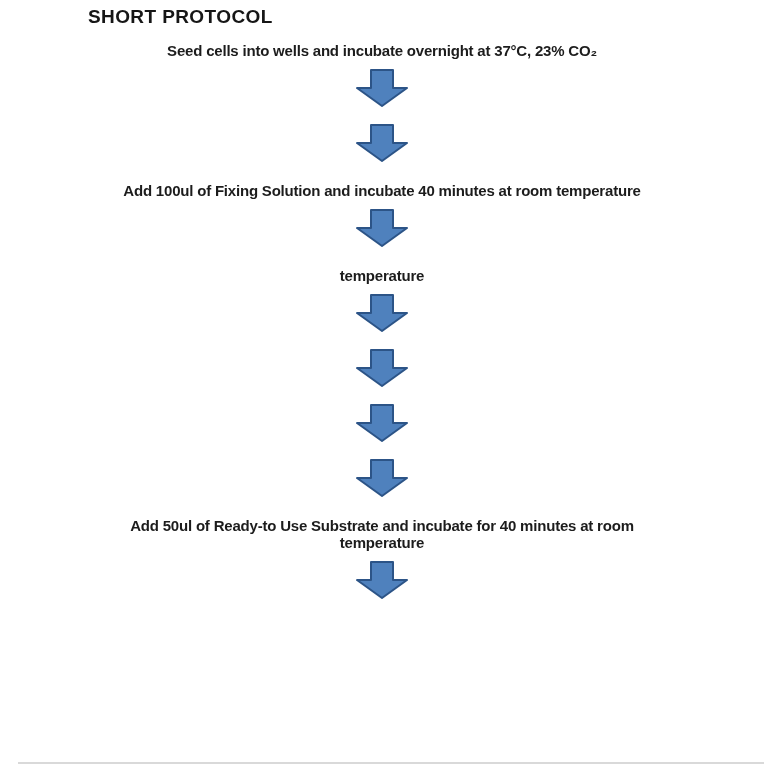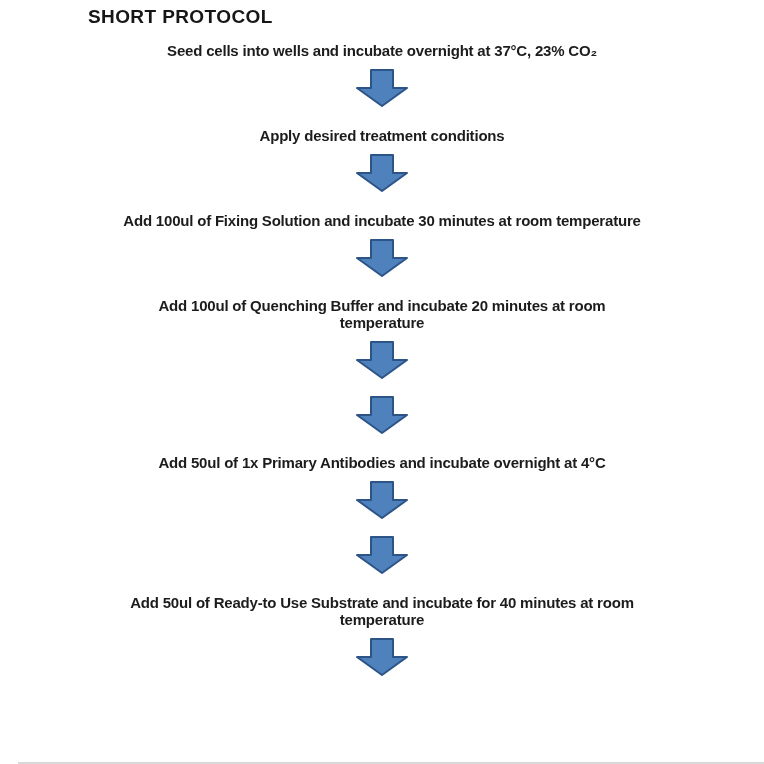--- a/index.html
+++ b/index.html
@@ -70,45 +70,38 @@
 
 <div class="page">
   <div class="title">SHORT PROTOCOL</div>
   <div class="flow">
       <div class="step-text">
         <div class="step-line">Seed cells into wells and incubate overnight at 37°C, 23% CO₂</div>
       </div>
       <svg width="54" height="38" viewBox="0 0 54 38" class="arrow">
         <polygon points="16,1 38,1 38,19 52,19 27,37 2,19 16,19" fill="#4f81bd" stroke="#2c5487" stroke-width="2" stroke-linejoin="round"></polygon>
       </svg>
+      <svg width="54" height="38" viewBox="0 0 54 38" class="arrow">
+        <polygon points="16,1 38,1 38,19 52,19 27,37 2,19 16,19" fill="#4f81bd" stroke="#2c5487" stroke-width="2" stroke-linejoin="round"></polygon>
+      </svg>
       <div class="step-text">
-        <div class="step-line">Apply desired treatment conditions</div>
+        <div class="step-line">Add 100ul of Fixing Solution and incubate 40 minutes at room temperature</div>
       </div>
       <svg width="54" height="38" viewBox="0 0 54 38" class="arrow">
         <polygon points="16,1 38,1 38,19 52,19 27,37 2,19 16,19" fill="#4f81bd" stroke="#2c5487" stroke-width="2" stroke-linejoin="round"></polygon>
       </svg>
       <div class="step-text">
-        <div class="step-line">Add 100ul of Fixing Solution and incubate 30 minutes at room temperature</div>
-      </div>
-      <svg width="54" height="38" viewBox="0 0 54 38" class="arrow">
-        <polygon points="16,1 38,1 38,19 52,19 27,37 2,19 16,19" fill="#4f81bd" stroke="#2c5487" stroke-width="2" stroke-linejoin="round"></polygon>
-      </svg>
-      <div class="step-text">
-        <div class="step-line">Add 100ul of Quenching Buffer and incubate 20 minutes at room</div>
         <div class="step-line">temperature</div>
       </div>
       <svg width="54" height="38" viewBox="0 0 54 38" class="arrow">
         <polygon points="16,1 38,1 38,19 52,19 27,37 2,19 16,19" fill="#4f81bd" stroke="#2c5487" stroke-width="2" stroke-linejoin="round"></polygon>
       </svg>
       <svg width="54" height="38" viewBox="0 0 54 38" class="arrow">
         <polygon points="16,1 38,1 38,19 52,19 27,37 2,19 16,19" fill="#4f81bd" stroke="#2c5487" stroke-width="2" stroke-linejoin="round"></polygon>
       </svg>
-      <div class="step-text">
-        <div class="step-line">Add 50ul of 1x Primary Antibodies and incubate overnight at 4°C</div>
-      </div>
       <svg width="54" height="38" viewBox="0 0 54 38" class="arrow">
         <polygon points="16,1 38,1 38,19 52,19 27,37 2,19 16,19" fill="#4f81bd" stroke="#2c5487" stroke-width="2" stroke-linejoin="round"></polygon>
       </svg>
       <svg width="54" height="38" viewBox="0 0 54 38" class="arrow">
         <polygon points="16,1 38,1 38,19 52,19 27,37 2,19 16,19" fill="#4f81bd" stroke="#2c5487" stroke-width="2" stroke-linejoin="round"></polygon>
       </svg>
       <div class="step-text">
         <div class="step-line">Add 50ul of Ready-to Use Substrate and incubate for 40 minutes at room</div>
         <div class="step-line">temperature</div>
       </div>

